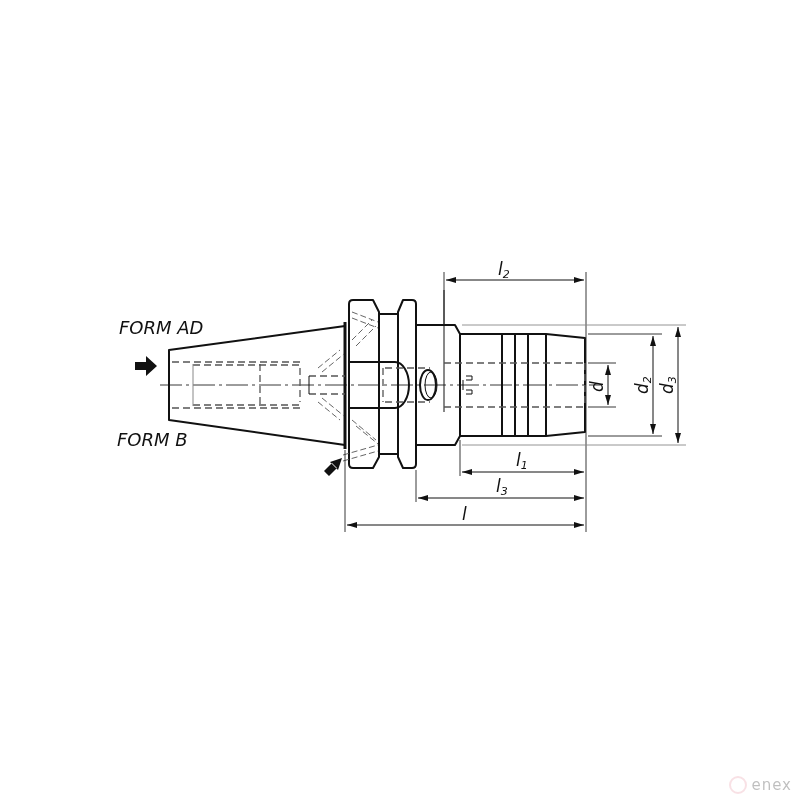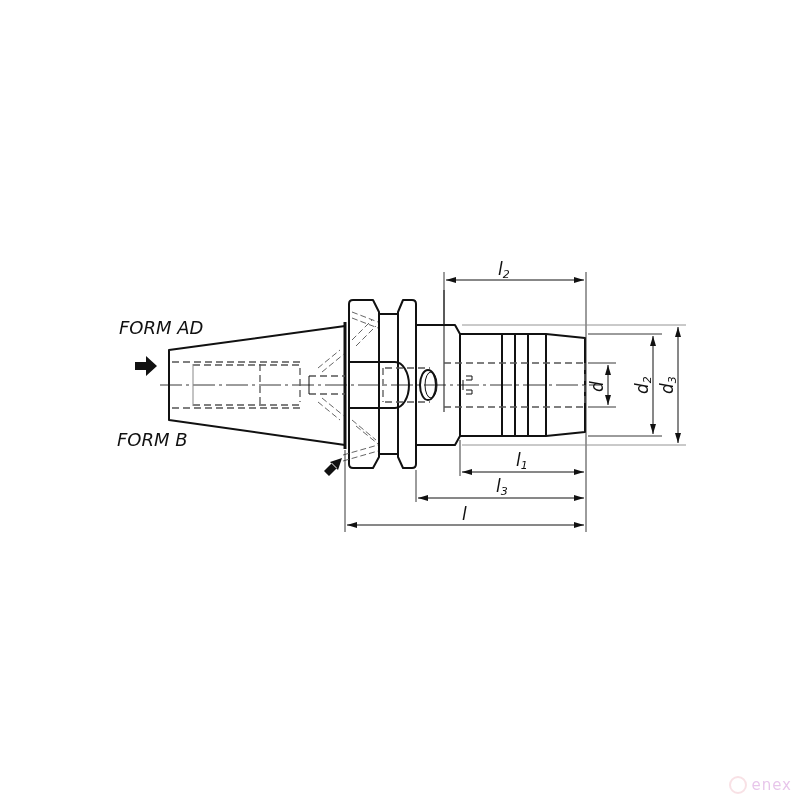--- a/index.html
+++ b/index.html
@@ -10,21 +10,21 @@
   .hidden { fill: none; stroke: #555555; stroke-width: 1.3; stroke-dasharray: 7 4; }
   .center { fill: none; stroke: #222222; stroke-width: 0.9; stroke-dasharray: 22 4 3 4; }
   .hatch { fill: none; stroke: #666666; stroke-width: 1; stroke-dasharray: 6 3; }
   .dimline { fill: none; stroke: #111111; stroke-width: 1; }
   .extline { fill: none; stroke: #222222; stroke-width: 0.9; }
   .label { font-family: "DejaVu Sans", sans-serif; font-style: italic; font-size: 18px; fill: #111111; }
   .dimlabel { font-family: "DejaVu Sans", sans-serif; font-style: italic; font-size: 17px; fill: #111111; }
   .dimsub { font-size: 11px; }
   .watermark { position: absolute; right: 8px; bottom: 6px; display: flex; align-items: center; gap: 4px; opacity: 0.25; }
   .wm-logo { width: 18px; height: 18px; border-radius: 50%; border: 2px solid #e58a9a; box-sizing: border-box; }
-  .wm-text { font-family: "DejaVu Sans", sans-serif; font-size: 15px; color: #a21caf; letter-spacing: 1px; }
+  .wm-text { font-family: "DejaVu Sans", sans-serif; font-size: 15px; color: #000000; letter-spacing: 1px; }
 </style>
 </head>
 <body>
 
 <svg id="drawing" viewBox="0 0 800 800" xmlns="http://www.w3.org/2000/svg">
 
   <line class="center" x1="160" y1="385" x2="600" y2="385"></line>
 
   <g>
     <polygon class="outline" points="169,350 345,326 345,445 169,420"></polygon>

